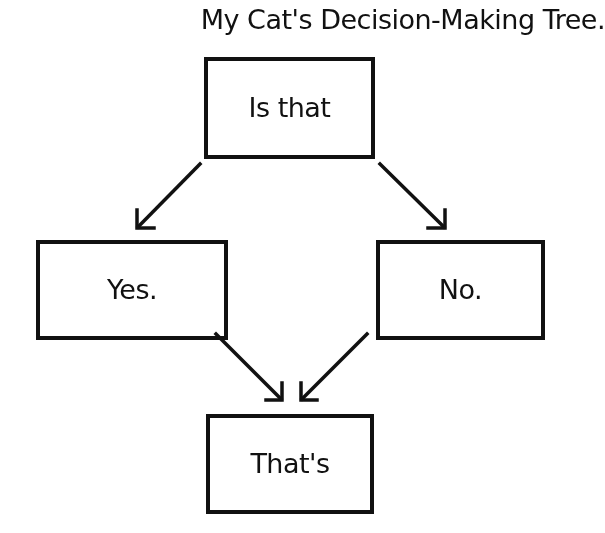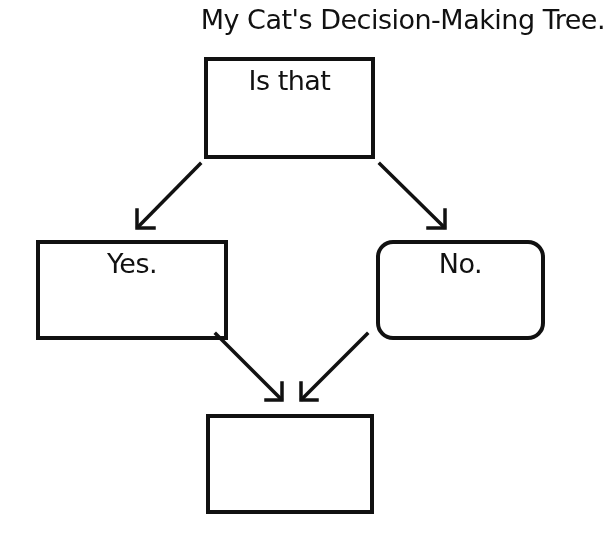--- a/index.html
+++ b/index.html
@@ -1,41 +1,42 @@
 <!DOCTYPE html>
 <html><head>
 <meta charset="utf-8">
 <style>
   html, body { margin: 0; padding: 0; background: #ffffff; }
   body { width: 605px; height: 533px; position: relative; overflow: hidden; font-family: "DejaVu Sans", sans-serif; color: #111; }
   .title { position: absolute; left: 0; top: 4px; width: 605px; text-align: right; font-size: 27px; letter-spacing: -0.5px; }
-  .box { position: absolute; box-sizing: border-box; border: 4px solid #111; background: #fff; display: flex; justify-content: center; text-align: center; font-size: 27px; line-height: 40px; letter-spacing: -0.5px; }
+  .box { position: absolute; box-sizing: border-box; border: 4px solid #111; background: #fff; display: flex; align-items: center; justify-content: center; text-align: center; font-size: 27px; line-height: 40px; letter-spacing: -0.5px; }
   svg.arrows { position: absolute; left: 0; top: 0; }
 </style>
 </head>
 <body>
 
 <div class="title">My Cat's Decision-Making Tree.</div>
 
 <div class="box" style="left:204px; top:57px; width:171px; height:102px;">
   <div>
     <div>Is that</div>
   </div>
 </div>
 
 <div class="box" style="left:36px; top:240px; width:192px; height:100px;">
   <div>Yes.</div>
 </div>
 
-<div class="box" style="left:376px; top:240px; width:169px; height:100px;border-radius:17px;">
+<div class="box" style="left:376px; top:240px; width:169px; height:100px;">
   <div>No.</div>
 </div>
 
 <div class="box" style="left:206px; top:414px; width:168px; height:100px;">
   <div>
+    <div>That's</div>
   </div>
 </div>
 
 <svg class="arrows" width="605" height="533">
   <g stroke="#111" stroke-width="3.5" fill="none" stroke-linecap="square">
 
     <g>
       <line x1="200" y1="164" x2="138" y2="227"></line>
       <polyline points="137,210 137,228 154,228"></polyline>
     </g>

